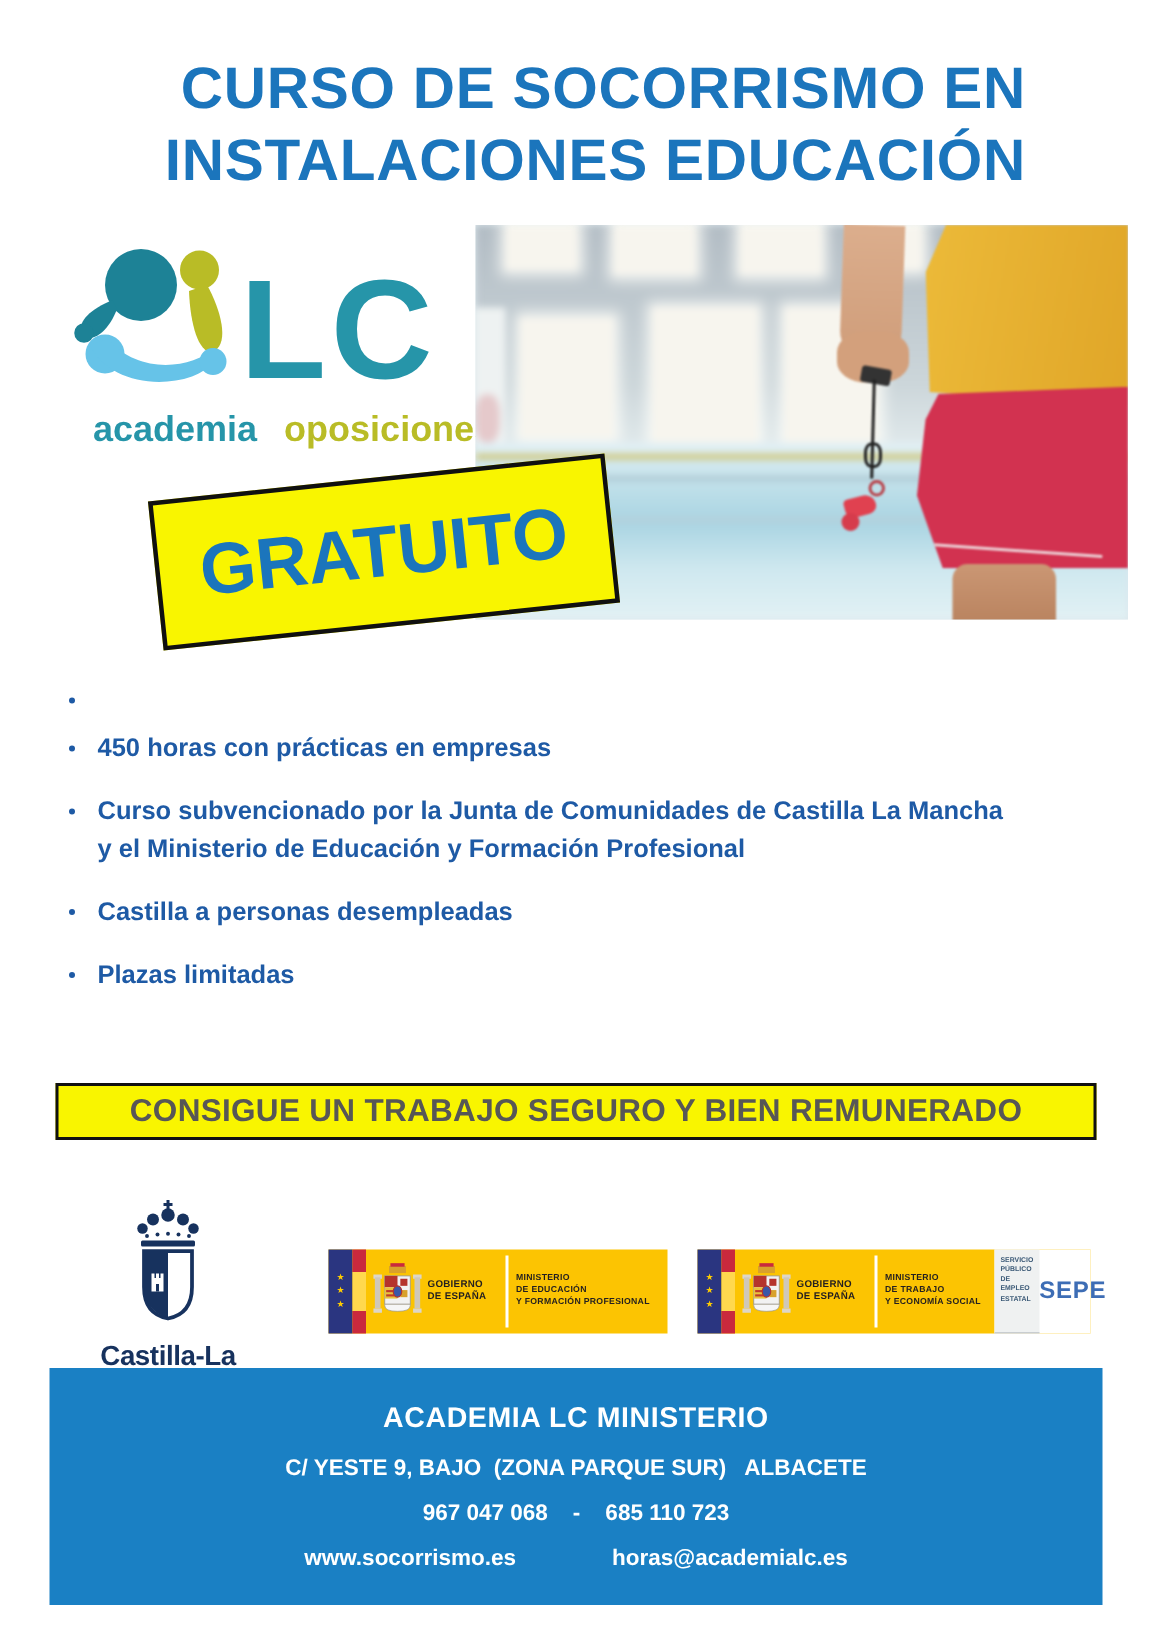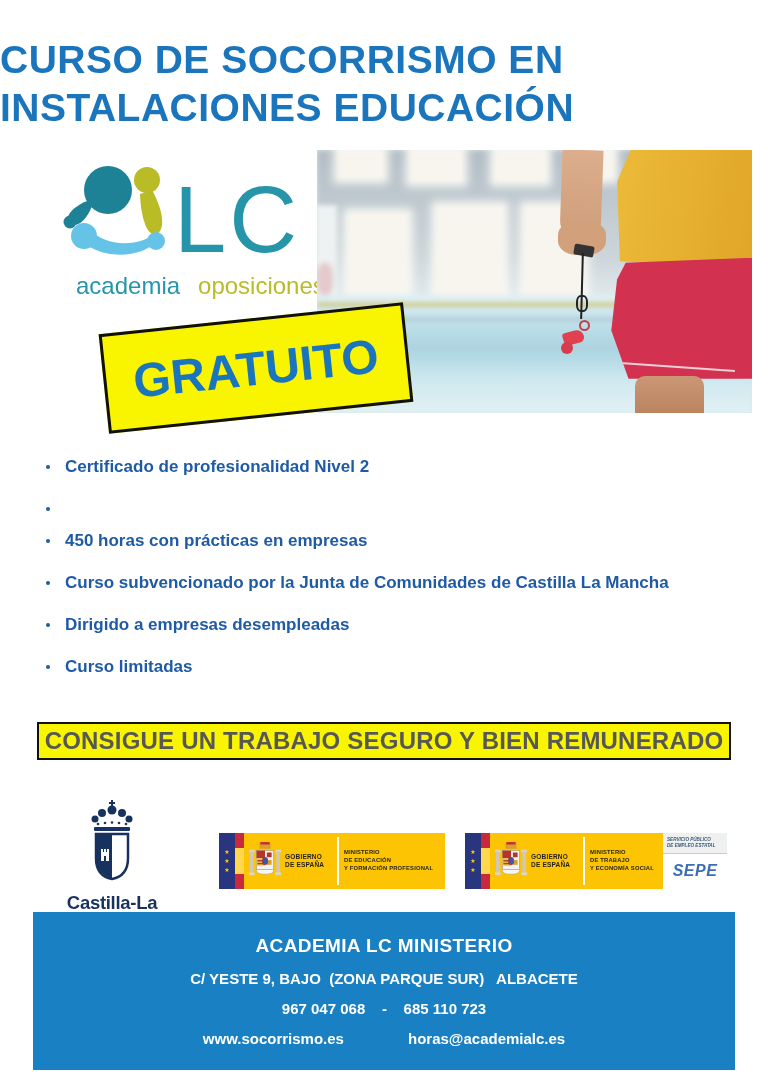--- a/index.html
+++ b/index.html
@@ -1,24 +1,24 @@
 <!DOCTYPE html>
 <html style="--accent-blue: #1b75bc; --bullet-blue: #1e5aa5; --flyer-yellow: #f9f500; --footer-blue: #1a80c4; --gov-gold: #fcc402; --eu-navy: #2a3580; --clm-navy: #17325e; --teal: #2695a9; --olive: #b9bc26; --light-blue: #66c3e8;"><head>
 <meta charset="utf-8">
 <style>
   html,body{margin:0;padding:0;background:#ffffff;}
   .page{position:relative;width:768px;height:1086px;background:#fff;overflow:hidden;
         font-family:"Liberation Sans",sans-serif;}
 
   
-  .title-block{position:absolute;left:0;top:36px;width:684px;text-align:left;
+  .title-block{position:absolute;left:0;top:36px;width:684px;text-align:right;
     color:var(--accent-blue,#1b75bc);font-weight:bold;font-size:39px;line-height:48px;letter-spacing:.5px;}
 
   
-  .lc-logo{position:absolute;left:62px;top:154px;width:245px;height:145px;}
+  .lc-logo{position:absolute;left:48px;top:154px;width:245px;height:145px;font-weight:bold;}
   .lc-words{display:flex;align-items:center;gap:9px;margin-top:2px;padding-left:14px;
     font-size:24px;}
   .lc-words .w1{color:var(--teal,#2695a9);}
   .lc-words .w2{color:var(--olive,#b9bc26);}
   .lc-dot{width:8px;height:8px;border-radius:50%;background:var(--olive,#b9bc26);display:inline-block;}
 
   
   .photo{position:absolute;left:317px;top:150px;width:435px;height:263px;overflow:hidden;background:#dce7ec;}
   .photo .bg{position:absolute;inset:0;filter:blur(2.5px);}
   .wall{position:absolute;left:0;top:0;width:100%;height:58%;background:linear-gradient(#b2bcc4,#ccd6da 70%,#e3ecee);}
@@ -68,21 +68,21 @@
   .bullets{position:absolute;left:44px;top:454px;width:700px;margin:0;padding:0;list-style:none;
     color:var(--bullet-blue,#1e5aa5);font-size:17px;font-weight:bold;line-height:25px;}
   .bullets li{display:flex;margin-bottom:17px;}
   .bullet-dot{flex:0 0 auto;width:4px;height:4px;border-radius:50%;background:var(--bullet-blue,#1e5aa5);
     margin:11px 15px 0 2px;}
 
   
   .job-banner{position:absolute;left:37px;top:722px;width:690px;height:34px;
     background:var(--flyer-yellow,#f9f500);border:2px solid #111;
     display:flex;align-items:center;justify-content:center;
-    color:#575756;font-size:24px;font-weight:bold;letter-spacing:.2px;}
+    color:#575756;font-size:21px;font-weight:bold;letter-spacing:.2px;}
 
   
   .clm-logo{position:absolute;left:36px;top:800px;width:152px;text-align:center;}
   .clm-text{margin-top:4px;color:var(--clm-navy,#17325e);font-size:18.5px;font-weight:bold;letter-spacing:-.3px;}
 
   
   .gov-logo{position:absolute;top:833px;height:56px;background:var(--gov-gold,#fcc402);
     display:flex;align-items:stretch;}
   .gov-logo.edu{left:219px;width:226px;}
   .gov-logo.sepe{left:465px;width:262px;}
@@ -90,21 +90,21 @@
     align-items:center;justify-content:center;gap:3px;}
   .eu-star{font-size:6px;line-height:6px;color:#fc0;}
   .eu-star::before{content:"★";}
   .flag-strip{flex:0 0 9px;display:flex;flex-direction:column;}
   .flag-strip .r{flex:0 0 27%;background:#c9293d;}
   .flag-strip .y{flex:1;background:#ffd84e;}
   .coat{align-self:center;margin:0 3px 0 4px;}
   .gob-text{align-self:center;width:47px;color:#231f20;font-size:6.5px;font-weight:bold;line-height:1.3;letter-spacing:.2px;}
   .gov-divider{align-self:center;width:2px;height:48px;background:#fff;margin:0 5px;}
   .ministry{align-self:center;color:#231f20;font-size:5.8px;font-weight:bold;line-height:1.35;letter-spacing:.2px;}
-  .sepe-box{margin-left:auto;width:64px;background:#fff;display:flex;flex-direction:column;font-style:italic;}
+  .sepe-box{margin-left:auto;width:64px;background:#fff;display:flex;}
   .sepe-small{background:#eff1f1;padding:4px 4px 3px;color:#3c5a77;font-size:4.6px;font-weight:bold;
     line-height:1.4;border-bottom:1px solid #c9cdd0;}
   .sepe-big{flex:1;display:flex;align-items:center;justify-content:center;
     color:#3d6db5;font-size:16px;font-weight:bold;letter-spacing:.5px;}
 
   
   .footer{position:absolute;left:33px;top:912px;width:702px;height:158px;
     background:var(--footer-blue,#1a80c4);color:#fff;
     display:flex;flex-direction:column;align-items:center;justify-content:center;gap:13px;
     font-weight:bold;}
@@ -175,49 +175,44 @@
       <div class="whistle"></div>
       <div class="whistle-ball"></div>
     </div>
   </div>
 
   <div class="gratuito">GRATUITO</div>
 
   <ul class="bullets">
     <li>
       <span class="bullet-dot"></span>
-      <div>
-          <div>Certificado de profesionalidad Nivel 2</div>
-        </div>
-    </li>
-    <li>
-      <span class="bullet-dot"></span>
     </li>
     <li>
       <span class="bullet-dot"></span>
       <div>
           <div>450 horas con prácticas en empresas</div>
         </div>
     </li>
     <li>
       <span class="bullet-dot"></span>
       <div>
         <div>Curso subvencionado por la Junta de Comunidades de Castilla La Mancha</div>
+        <div>y el Ministerio de Educación y Formación Profesional</div>
       </div>
     </li>
     <li>
       <span class="bullet-dot"></span>
       <div>
-          <div>Dirigido a empresas desempleadas</div>
+          <div>Castilla a personas desempleadas</div>
         </div>
     </li>
     <li>
       <span class="bullet-dot"></span>
       <div>
-          <div>Curso limitadas</div>
+          <div>Plazas limitadas</div>
         </div>
     </li>
   </ul>
 
   <div class="job-banner">CONSIGUE UN TRABAJO SEGURO Y BIEN REMUNERADO</div>
 
   <div class="clm-logo">
     <svg width="48" height="84" viewBox="0 0 48 84">
       <g fill="#17325e">
         <rect x="23" y="0" width="2" height="6"></rect>

